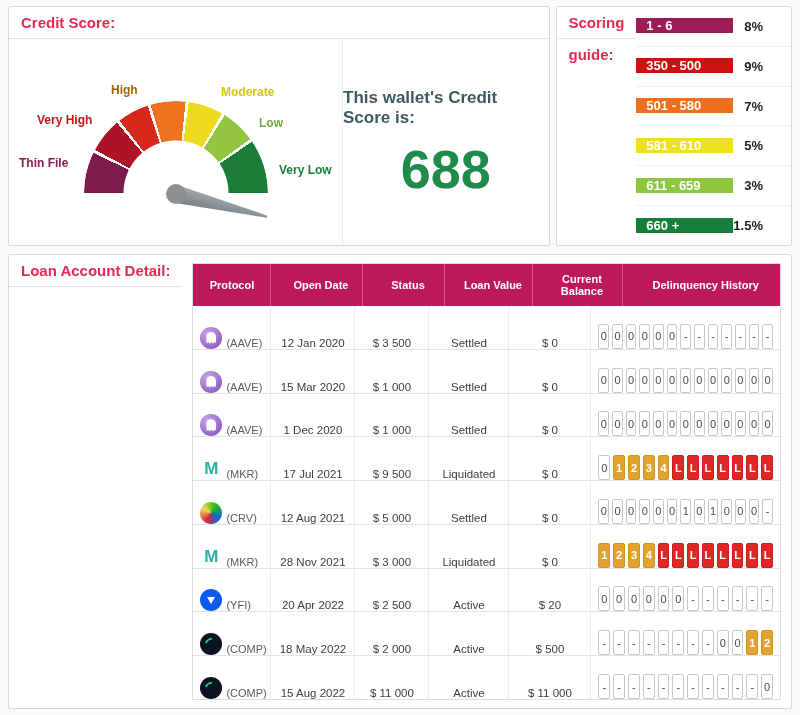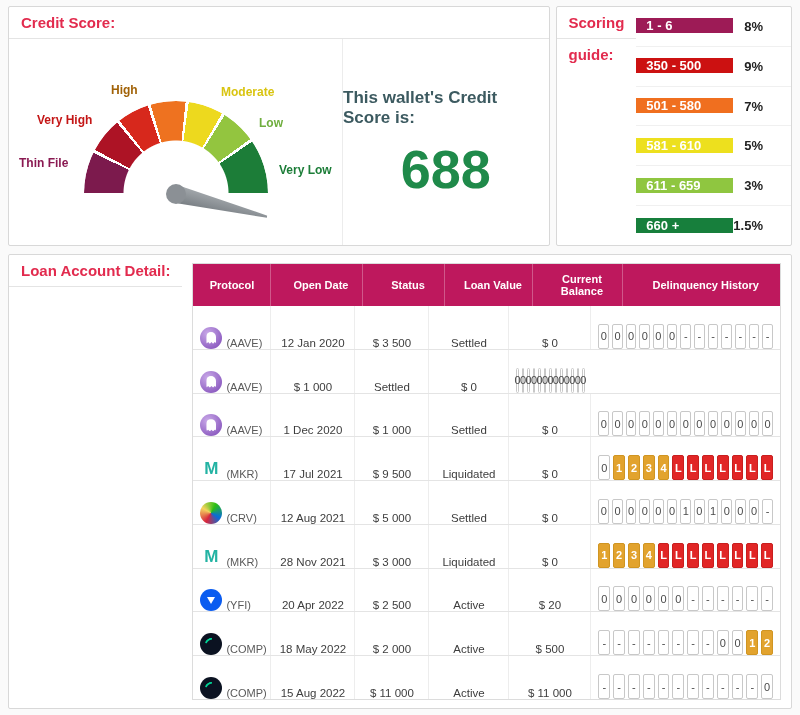--- a/index.html
+++ b/index.html
@@ -208,20 +208,21 @@
               <span class="hbox">-</span>
             </div>
           </div>
           <div class="trow grid">
             <div class="tcell proto">
               <span class="icon icon-aave">
                 <span class="ghost"></span>
               </span>
               <span>(AAVE)</span>
             </div>
+            <div class="tcell">15 Mar 2020</div>
             <div class="tcell">$ 1 000</div>
             <div class="tcell">Settled</div>
             <div class="tcell">$ 0</div>
             <div class="tcell hist">
               <span class="hbox">0</span>
               <span class="hbox">0</span>
               <span class="hbox">0</span>
               <span class="hbox">0</span>
               <span class="hbox">0</span>
               <span class="hbox">0</span>

